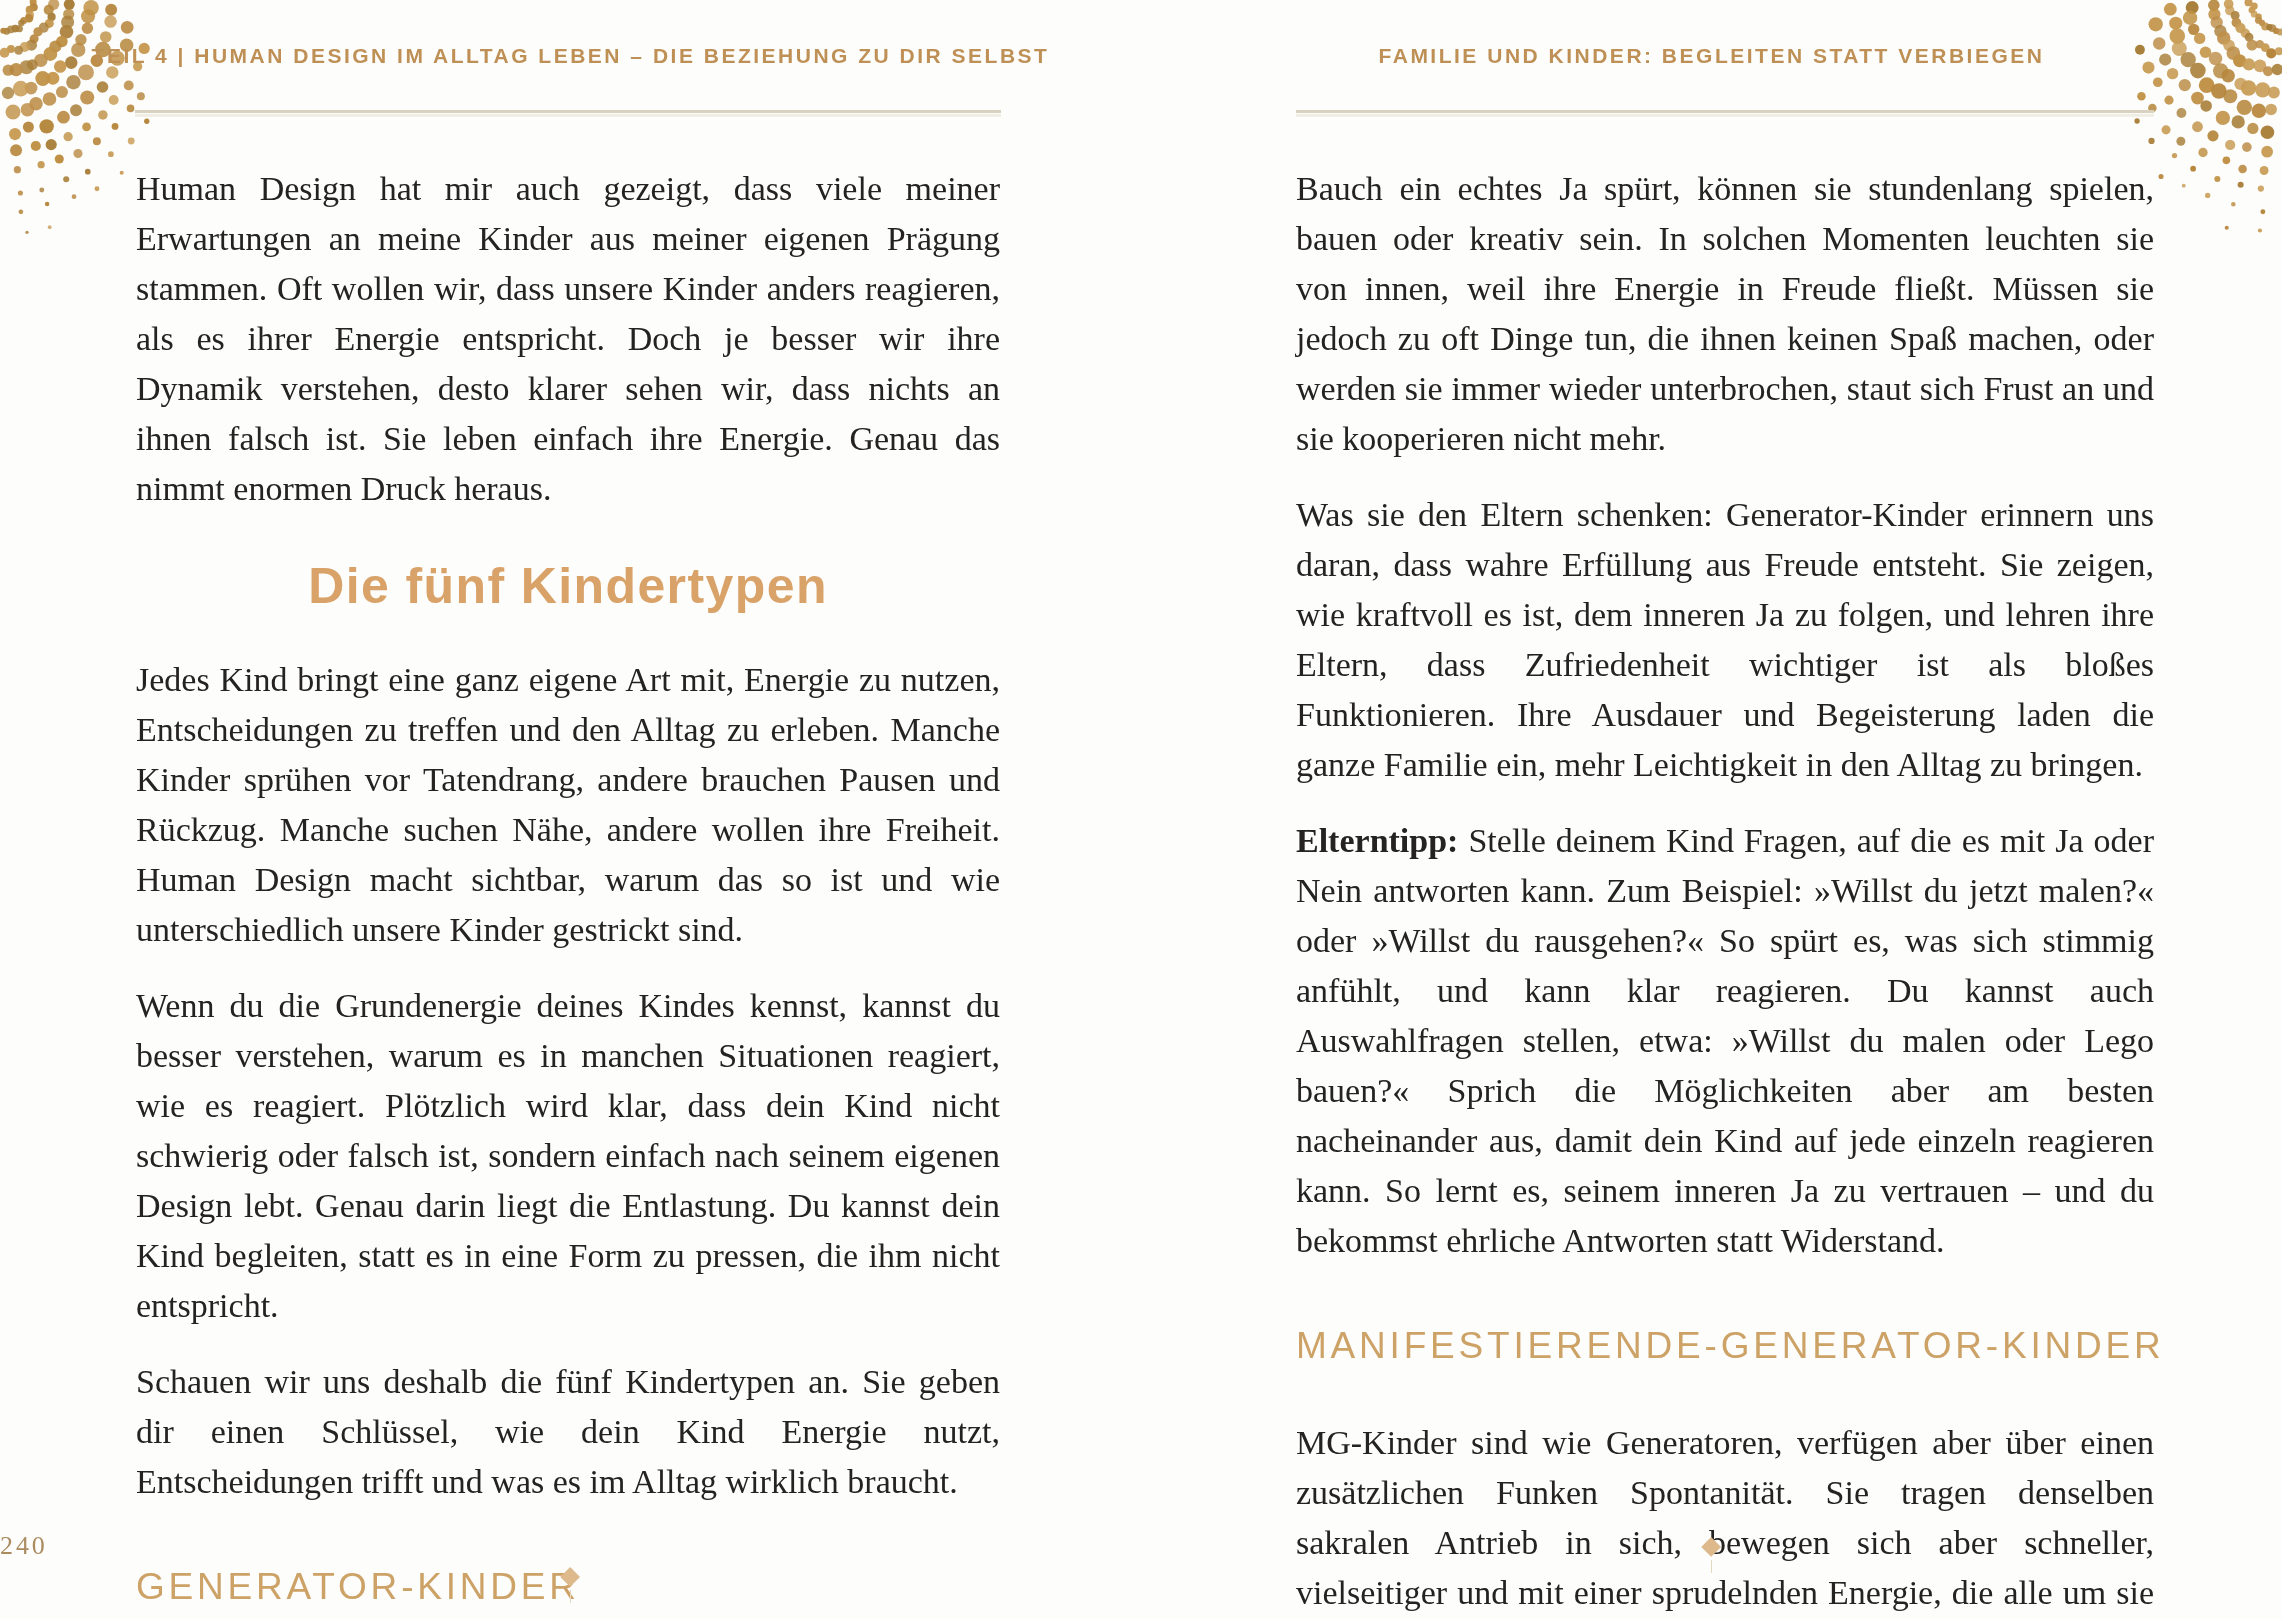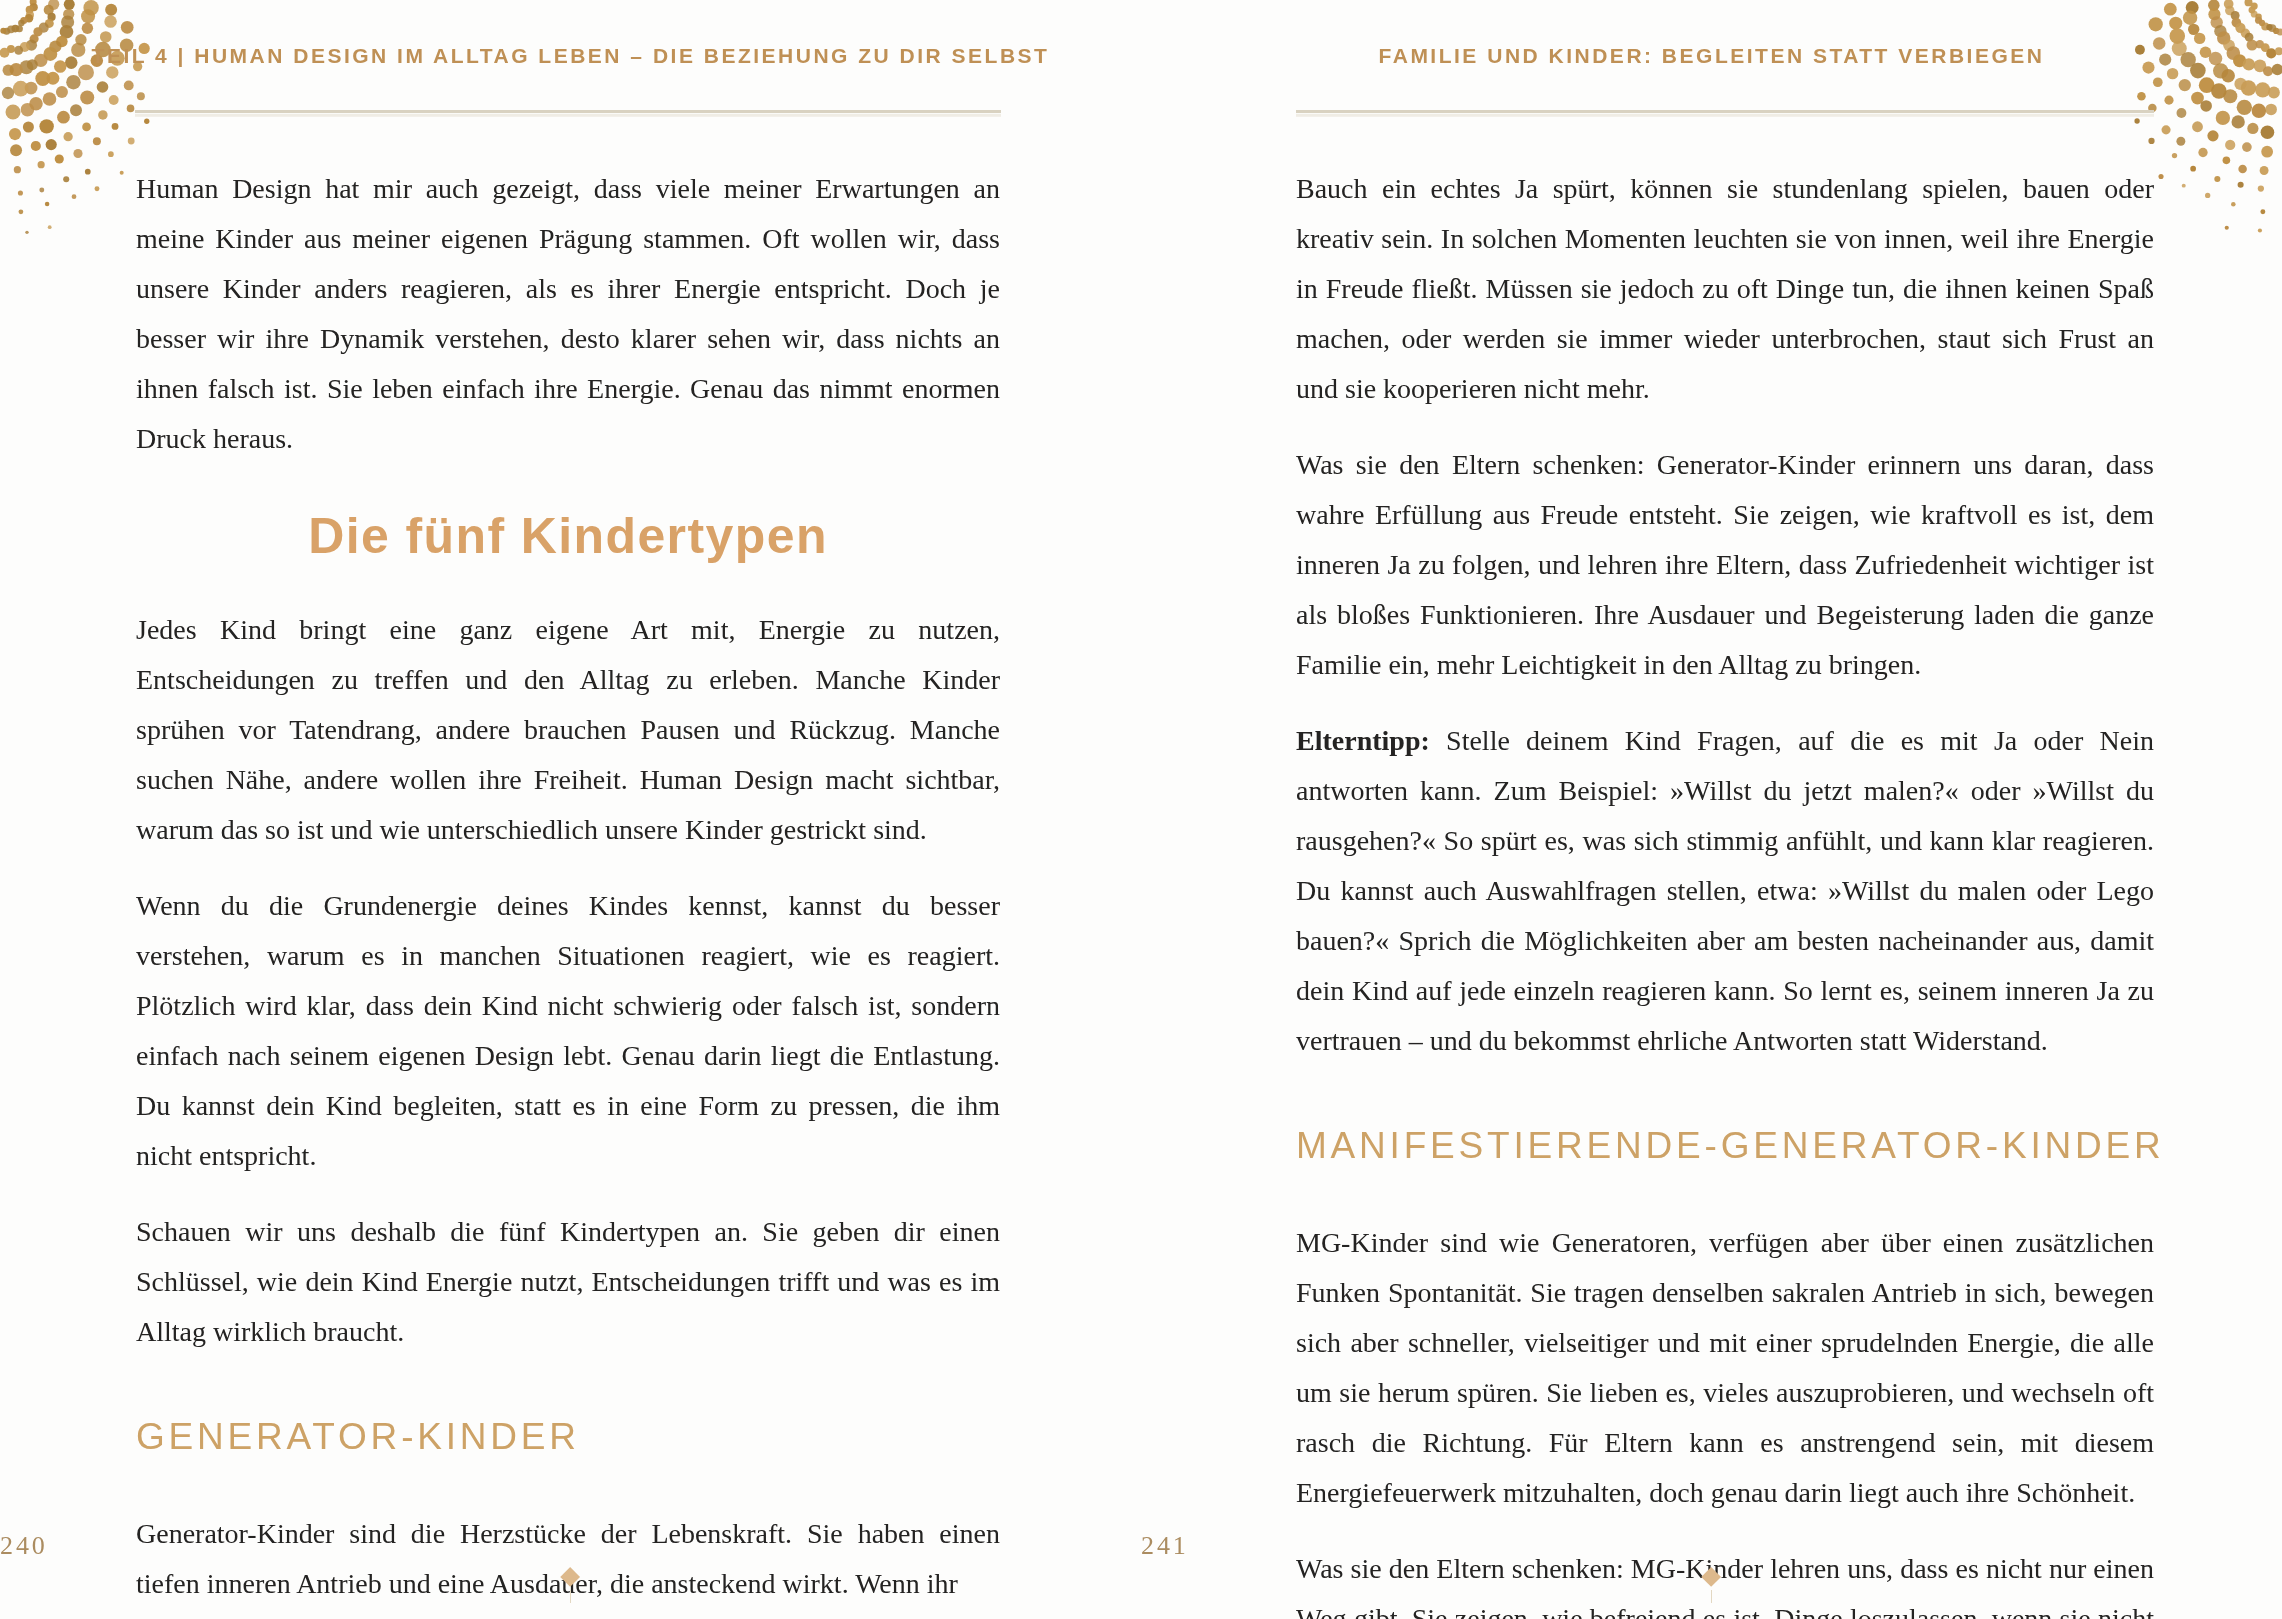--- a/index.html
+++ b/index.html
@@ -40,21 +40,21 @@
     box-shadow:0 3.8px 0 #f0ede5;
   }
   .page-left .head-rule{left:135px;width:866px;}
   .page-right .head-rule{left:155px;width:858px;}
 
   .page-body{position:absolute;top:164px;}
   .page-left .page-body{left:136px;width:864px;}
   .page-right .page-body{left:155px;width:858px;}
 
   .page-body p{
-    font-size:28px;line-height:50px;
+    font-size:34px;line-height:50px;
     text-align:justify;
     margin:0 0 26px 0;
   }
   .page-body p b{font-weight:bold;}
 
   .h-display{
     font-family:"Liberation Sans","DejaVu Sans",sans-serif;
     font-weight:bold;
     font-size:50px;line-height:46px;
     letter-spacing:1.4px;
@@ -334,18 +334,17 @@
   <div class="head-rule"></div>
   <div class="page-body">
       <p>Bauch ein echtes Ja spürt, können sie stundenlang spielen, bauen oder kreativ sein. In solchen Momenten leuchten sie von innen, weil ihre Energie in Freude fließt. Müssen sie jedoch zu oft Dinge tun, die ihnen keinen Spaß machen, oder werden sie immer wieder unterbrochen, staut sich Frust an und sie kooperieren nicht mehr.</p>
       <p>Was sie den Eltern schenken: Generator-Kinder erinnern uns daran, dass wahre Erfüllung aus Freude entsteht. Sie zeigen, wie kraftvoll es ist, dem inneren Ja zu folgen, und lehren ihre Eltern, dass Zufriedenheit wichtiger ist als bloßes Funktionieren. Ihre Ausdauer und Begeisterung laden die ganze Familie ein, mehr Leichtigkeit in den Alltag zu bringen.</p>
       <p><b>Elterntipp:</b> Stelle deinem Kind Fragen, auf die es mit Ja oder Nein antworten kann. Zum Beispiel: »Willst du jetzt malen?« oder »Willst du rausgehen?« So spürt es, was sich stimmig anfühlt, und kann klar reagieren. Du kannst auch Auswahlfragen stellen, etwa: »Willst du malen oder Lego bauen?« Sprich die Möglichkeiten aber am besten nacheinander aus, damit dein Kind auf jede einzeln reagieren kann. So lernt es, seinem inneren Ja zu vertrauen – und du bekommst ehrliche Antworten statt Widerstand.</p>
       <div class="h-caps">MANIFESTIERENDE-GENERATOR-KINDER</div>
       <p>MG-Kinder sind wie Generatoren, verfügen aber über einen zusätzlichen Funken Spontanität. Sie tragen denselben sakralen Antrieb in sich, bewegen sich aber schneller, vielseitiger und mit einer sprudelnden Energie, die alle um sie herum spüren. Sie lieben es, vieles auszuprobieren, und wechseln oft rasch die Richtung. Für Eltern kann es anstrengend sein, mit diesem Energiefeuerwerk mitzuhalten, doch genau darin liegt auch ihre Schönheit.</p>
       <p>Was sie den Eltern schenken: MG-Kinder lehren uns, dass es nicht nur einen Weg gibt. Sie zeigen, wie befreiend es ist, Dinge loszulassen, wenn sie nicht mehr passen, und voller Freude Neues zu beginnen. Sie schen-</p>
     </div>
   <div class="footer">
-    <div class="page-num">241</div>
     <div class="diamond"></div>
     <div class="diamond-tail"></div>
   </div>
 </div>
 
 
 </body></html>

